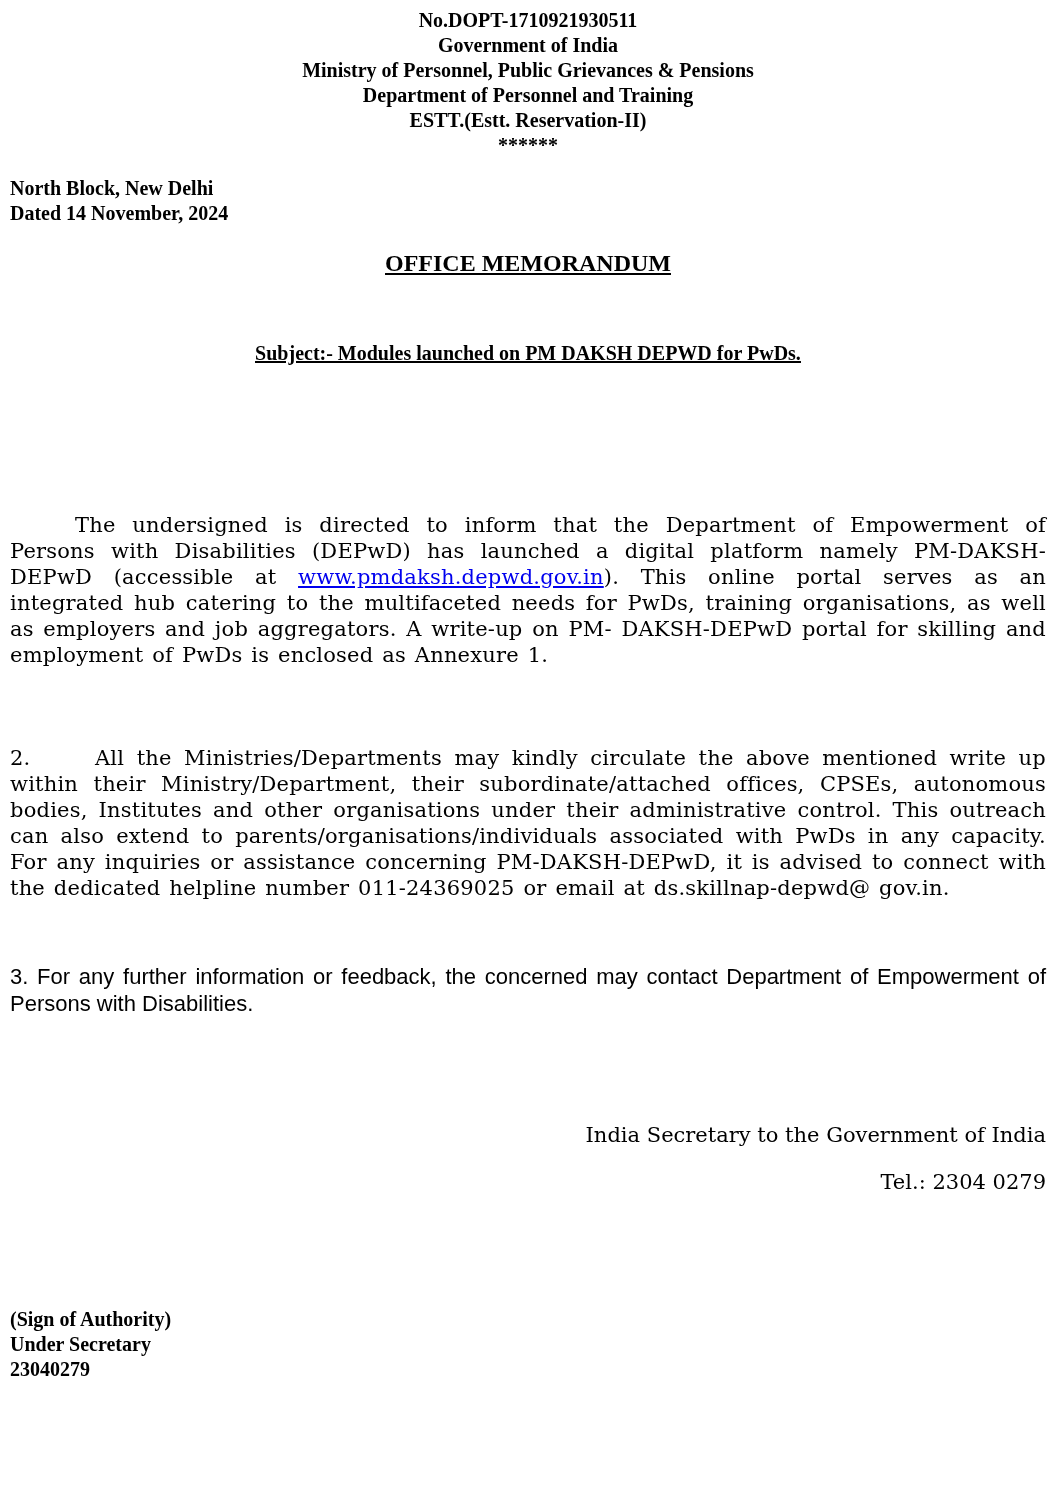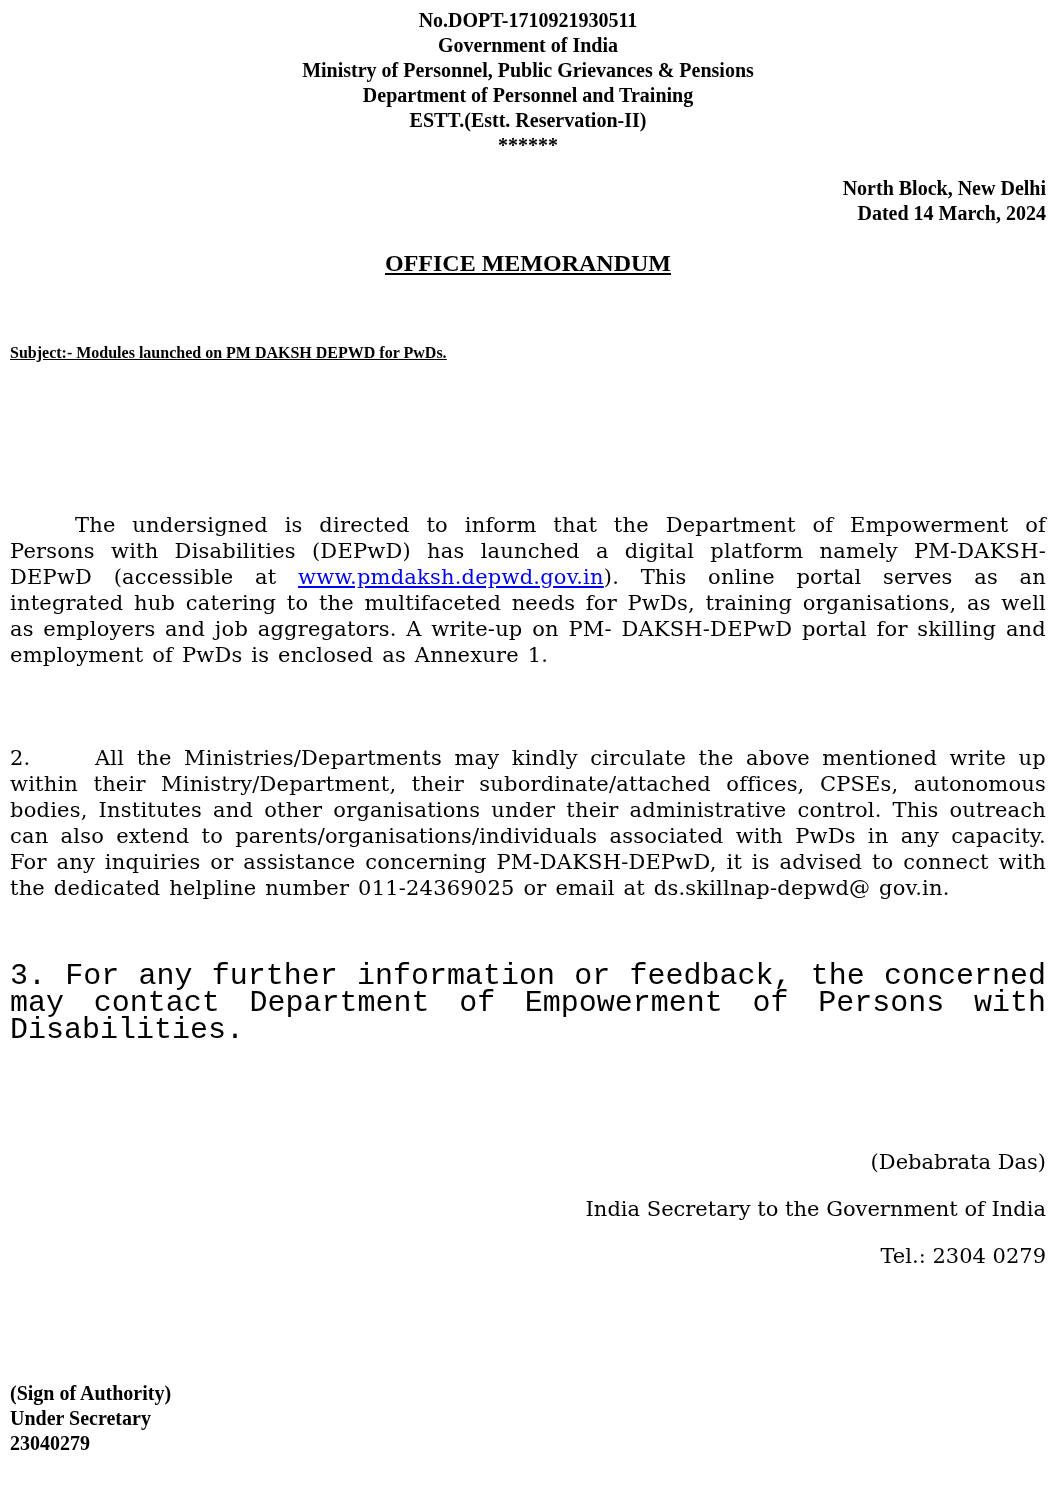--- a/index.html
+++ b/index.html
@@ -23,38 +23,38 @@
     font-weight: bold;
     font-size: 20px;
     line-height: 25px;
     text-align: center;
   }
   .date-block {
     font-family: "Liberation Serif", serif;
     font-weight: bold;
     font-size: 20px;
     line-height: 25px;
-    text-align: right;
+    text-align: left;
     margin-top: 18px;
   }
   .memo-title {
     font-family: "Liberation Serif", serif;
     font-weight: bold;
     font-size: 24px;
     line-height: 26px;
     text-align: center;
     margin-top: 24px;
   }
   .memo-title span, .subject-line span { text-decoration: underline; }
   .subject-line {
     font-family: "Liberation Serif", serif;
     font-weight: bold;
-    font-size: 16px;
+    font-size: 20px;
     line-height: 26px;
-    text-align: left;
+    text-align: center;
     margin-top: 64px;
     text-decoration: underline;
   }
   
   .body-para {
     font-family: "DejaVu Serif", serif;
     font-size: 21px;
     line-height: 26px;
     text-align: justify;
     letter-spacing: 0.2px;
@@ -64,22 +64,22 @@
     margin-top: 146px;
     text-indent: 65px;
   }
   .para-2 { margin-top: 77px; }
   .para-num {
     display: inline-block;
     width: 85px;
     text-indent: 0;
   }
   .para-3 {
-    font-family: Liberation Mono, monospace;
-    font-size: 30px;
+    font-family: Liberation Sans, sans-serif;
+    font-size: 22px;
     line-height: 27px;
     text-align: justify;
     margin-top: 62px;
   }
   a.doc-link {
     color: #0000EE;
     text-decoration: underline;
   }
   .signature-block {
     font-family: "DejaVu Serif", serif;
@@ -109,39 +109,38 @@
     <div>No.DOPT-1710921930511</div>
     <div>Government of India</div>
     <div>Ministry of Personnel, Public Grievances &amp; Pensions</div>
     <div>Department of Personnel and Training</div>
     <div>ESTT.(Estt. Reservation-II)</div>
     <div>******</div>
   </div>
 
   <div class="date-block">
     <div>North Block, New Delhi</div>
-    <div>Dated 14 March, 2024</div>
+    <div>Dated 14 November, 2024</div>
   </div>
 
   <div class="memo-title">
     <span>OFFICE MEMORANDUM</span>
   </div>
 
   <div class="subject-line">
     <span>Subject:- Modules launched on PM DAKSH DEPWD for PwDs.</span>
   </div>
 
   <p class="body-para para-1"><span>The undersigned is directed to inform that the Department of Empowerment of Persons with Disabilities (DEPwD) has launched a digital platform namely PM-DAKSH-DEPwD (accessible at </span><a href="#" class="doc-link">www.pmdaksh.depwd.gov.in</a><span>). This online portal serves as an integrated hub catering to the multifaceted needs for PwDs, training organisations, as well as employers and job aggregators. A write-up on PM- DAKSH-DEPwD portal for skilling and employment of PwDs is enclosed as Annexure 1.</span></p>
 
   <p class="body-para para-2"><span class="para-num">2.</span><span>All the Ministries/Departments may kindly circulate the above mentioned write up within their Ministry/Department, their subordinate/attached offices, CPSEs, autonomous bodies, Institutes and other organisations under their administrative control. This outreach can also extend to parents/organisations/individuals associated with PwDs in any capacity. For any inquiries or assistance concerning PM-DAKSH-DEPwD, it is advised to connect with the dedicated helpline number 011-24369025 or email at ds.skillnap-depwd@ gov.in.</span></p>
 
   <p class="para-3"><span>3. For any further information or feedback, the concerned may contact Department of Empowerment of Persons with Disabilities.</span></p>
 
   <div class="signature-block">
-    <div class="sig-line">(Debabrata Das)</div>
     <div class="sig-line">India Secretary to the Government of India</div>
     <div class="sig-line">Tel.: 2304 0279</div>
   </div>
 
   <div class="authority-block">
     <div>(Sign of Authority)</div>
     <div>Under Secretary</div>
     <div>23040279</div>
   </div>
 

